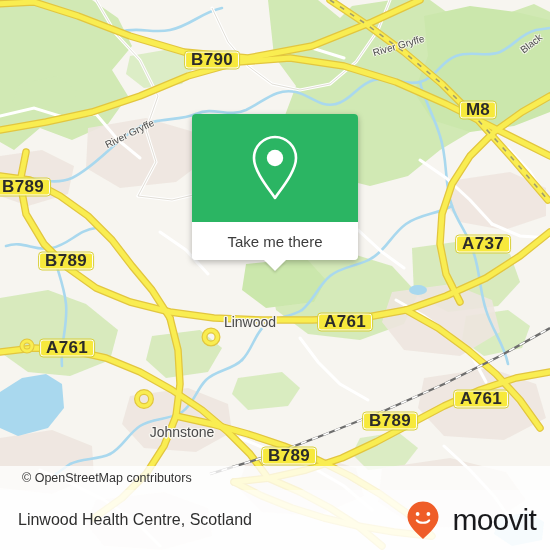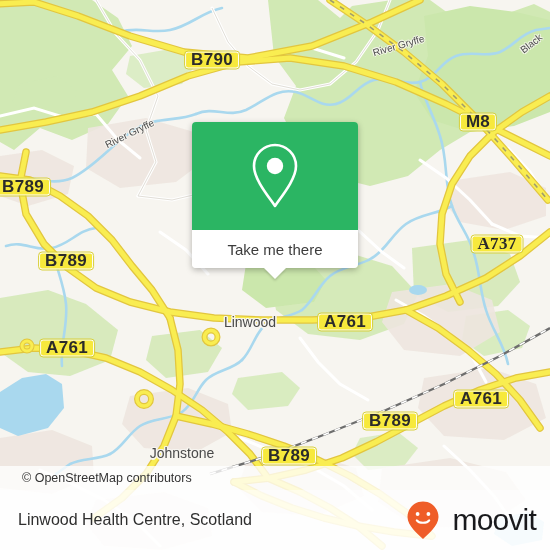--- a/index.html
+++ b/index.html
@@ -69,21 +69,21 @@
     white-space: nowrap;
     text-shadow:
       -1.2px 0 #f7f5f0, 1.2px 0 #f7f5f0,
       0 -1.2px #f7f5f0, 0 1.2px #f7f5f0;
   }
 
   
   #popup {
     position: absolute;
     left: 192px;
-    top: 122px;
+    top: 114px;
     width: 166px;
     border-radius: 4px;
     box-shadow: 0 2px 6px rgba(0,0,0,0.28);
     overflow: visible;
     z-index: 40;
   }
   #popup-green {
     background: #2bb563;
     height: 108px;
     border-radius: 4px 4px 0 0;
@@ -313,32 +313,32 @@
         <g>
           <path d="M210,474 L268,456 L326,434 L386,410 L444,384 L500,356 L550,328" fill="none" stroke="#6d6d6d" stroke-width="2.4"></path>
           <path d="M210,474 L268,456 L326,434 L386,410 L444,384 L500,356 L550,328" fill="none" stroke="#ffffff" stroke-width="1.6" stroke-dasharray="6 6"></path>
           <path d="M330,0 L366,24 L404,52 L442,84 L478,120 L512,158 L548,200" fill="none" stroke="#7a7a7a" stroke-width="1.6" stroke-dasharray="5 7" opacity="0.7"></path>
         </g>
 
       </g>
     </svg>
 
     <div class="shield" style="left:212px; top:60px;">B790</div>
-    <div class="shield" style="left:478px; top:122px;">M8</div>
+    <div class="shield" style="left:478px; top:110px;">M8</div>
     <div class="shield" style="left:23px;  top:187px;">B789</div>
-    <div class="shield" style="left:497px; top:244px;font-family:Liberation Serif, serif;">A737</div>
+    <div class="shield" style="left:483px; top:244px;">A737</div>
     <div class="shield" style="left:66px;  top:261px;">B789</div>
     <div class="shield" style="left:345px; top:322px;">A761</div>
     <div class="shield" style="left:67px;  top:348px;">A761</div>
     <div class="shield" style="left:481px; top:399px;">A761</div>
     <div class="shield" style="left:390px; top:421px;">B789</div>
     <div class="shield" style="left:289px; top:456px;">B789</div>
 
     <div class="place-label" style="left:250px; top:322px;">Linwood</div>
-    <div class="place-label" style="left:182px; top:453px;">Johnstone</div>
+    <div class="place-label" style="left:182px; top:432px;">Johnstone</div>
 
     <div class="water-label" style="left:103px; top:128px; transform:rotate(-26deg);">River Gryffe</div>
     <div class="water-label" style="left:372px; top:40px; transform:rotate(-16deg);">River Gryffe</div>
     <div class="water-label" style="left:519px; top:38px; transform:rotate(-38deg);">Black</div>
   </div>
 
   <div id="popup">
     <div id="popup-green">
       <svg width="56" height="70" viewBox="0 0 56 70">
         <path d="M28 4 C16.4 4 7 13.4 7 25 C7 38.5 22 56 28 65 C34 56 49 38.5 49 25 C49 13.4 39.6 4 28 4 Z" fill="none" stroke="#ffffff" stroke-width="2.6" stroke-linejoin="round"></path>

